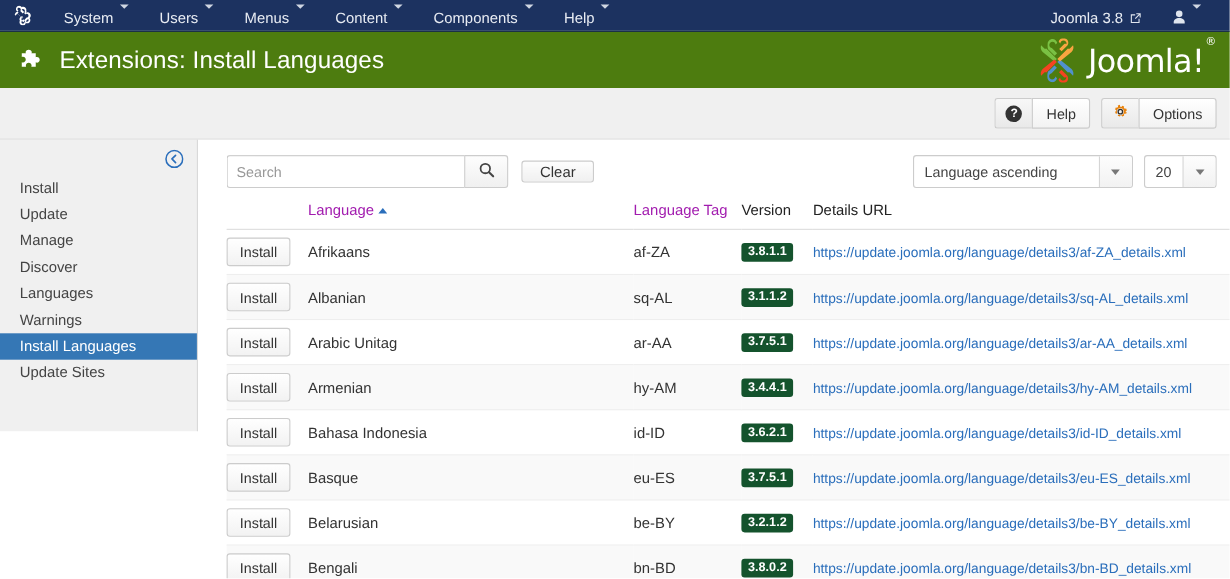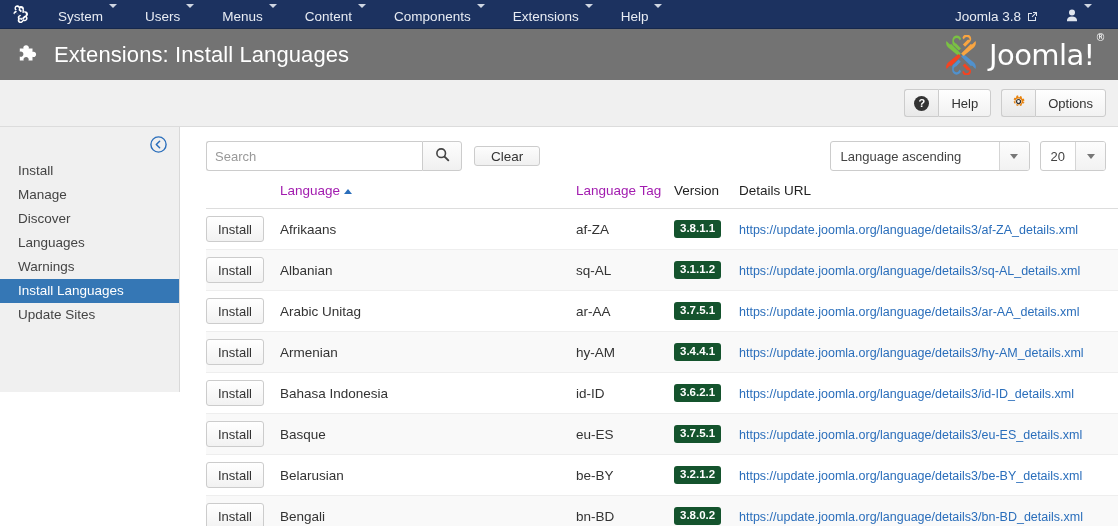--- a/index.html
+++ b/index.html
@@ -62,21 +62,21 @@
   }
   .user-glyph {
     display:inline-block;
     width: 12px; height: 13px;
     position: relative; top: 1px;
   }
 
   
   #header {
     height: 52px;
-    background: #737373;
+    background: #4d7c0f;
     display: flex;
     align-items: center;
     padding: 0 14px 0 14px;
     border-top: 1px solid #16284d;
   }
   #header .hdr-icon {
     width: 30px; height: 30px;
     margin-right: 10px;
     display: flex; align-items: center; justify-content: center;
   }
@@ -373,24 +373,20 @@
     <div class="nav-item">
       <span>Menus</span>
       <span class="caret"></span>
     </div>
     <div class="nav-item">
       <span>Content</span>
       <span class="caret"></span>
     </div>
     <div class="nav-item">
       <span>Components</span>
-      <span class="caret"></span>
-    </div>
-    <div class="nav-item">
-      <span>Extensions</span>
       <span class="caret"></span>
     </div>
     <div class="nav-item">
       <span>Help</span>
       <span class="caret"></span>
     </div>
   </div>
   <div class="nav-right">
     <div class="nav-item">
       <span>Joomla 3.8</span>
@@ -461,20 +457,21 @@
     <div class="collapse-row">
       <span class="collapse-btn">
         <svg width="17" height="17" viewBox="0 0 17 17">
           <circle cx="8.5" cy="8.5" r="7.6" fill="none" stroke="#2a6ebb" stroke-width="1.4"></circle>
           <path d="M9.6 5.2L6.3 8.5l3.3 3.3" fill="none" stroke="#2a6ebb" stroke-width="1.5" stroke-linecap="round" stroke-linejoin="round"></path>
         </svg>
       </span>
     </div>
     <ul>
       <li>Install</li>
+      <li>Update</li>
       <li>Manage</li>
       <li>Discover</li>
       <li>Languages</li>
       <li>Warnings</li>
       <li class="active">Install Languages</li>
       <li>Update Sites</li>
     </ul>
   </div>
 
   <div id="main">

